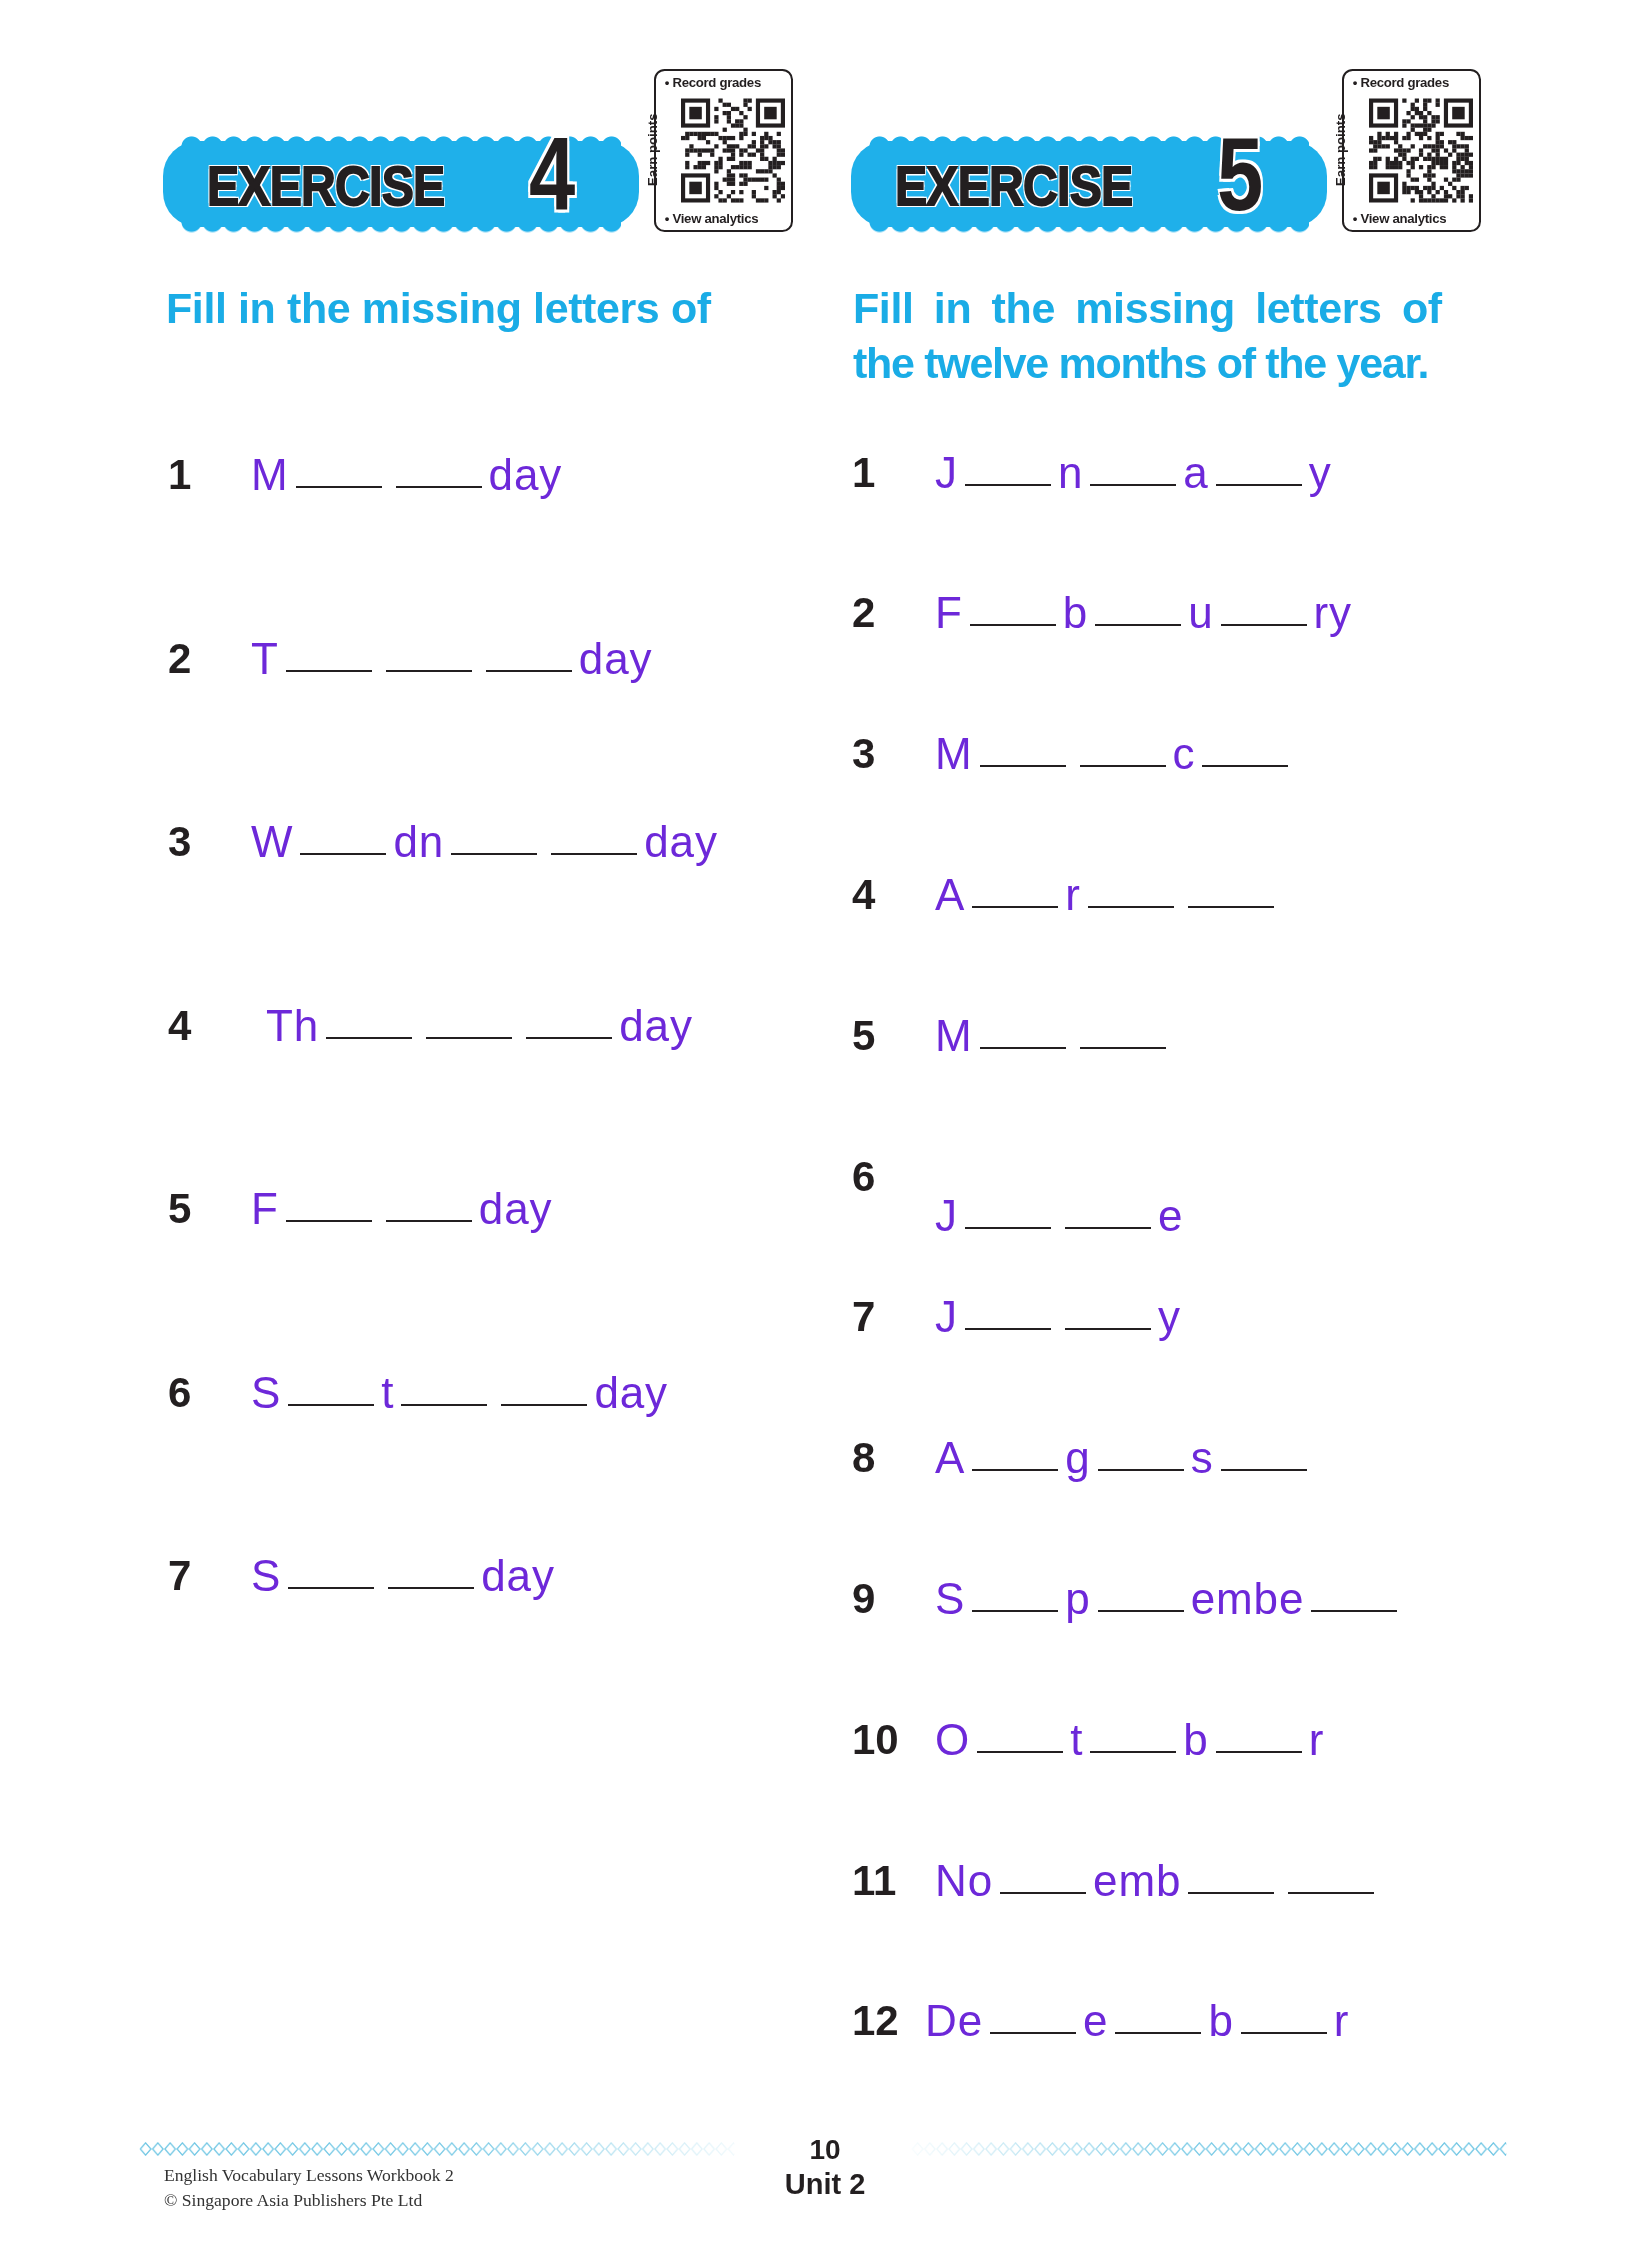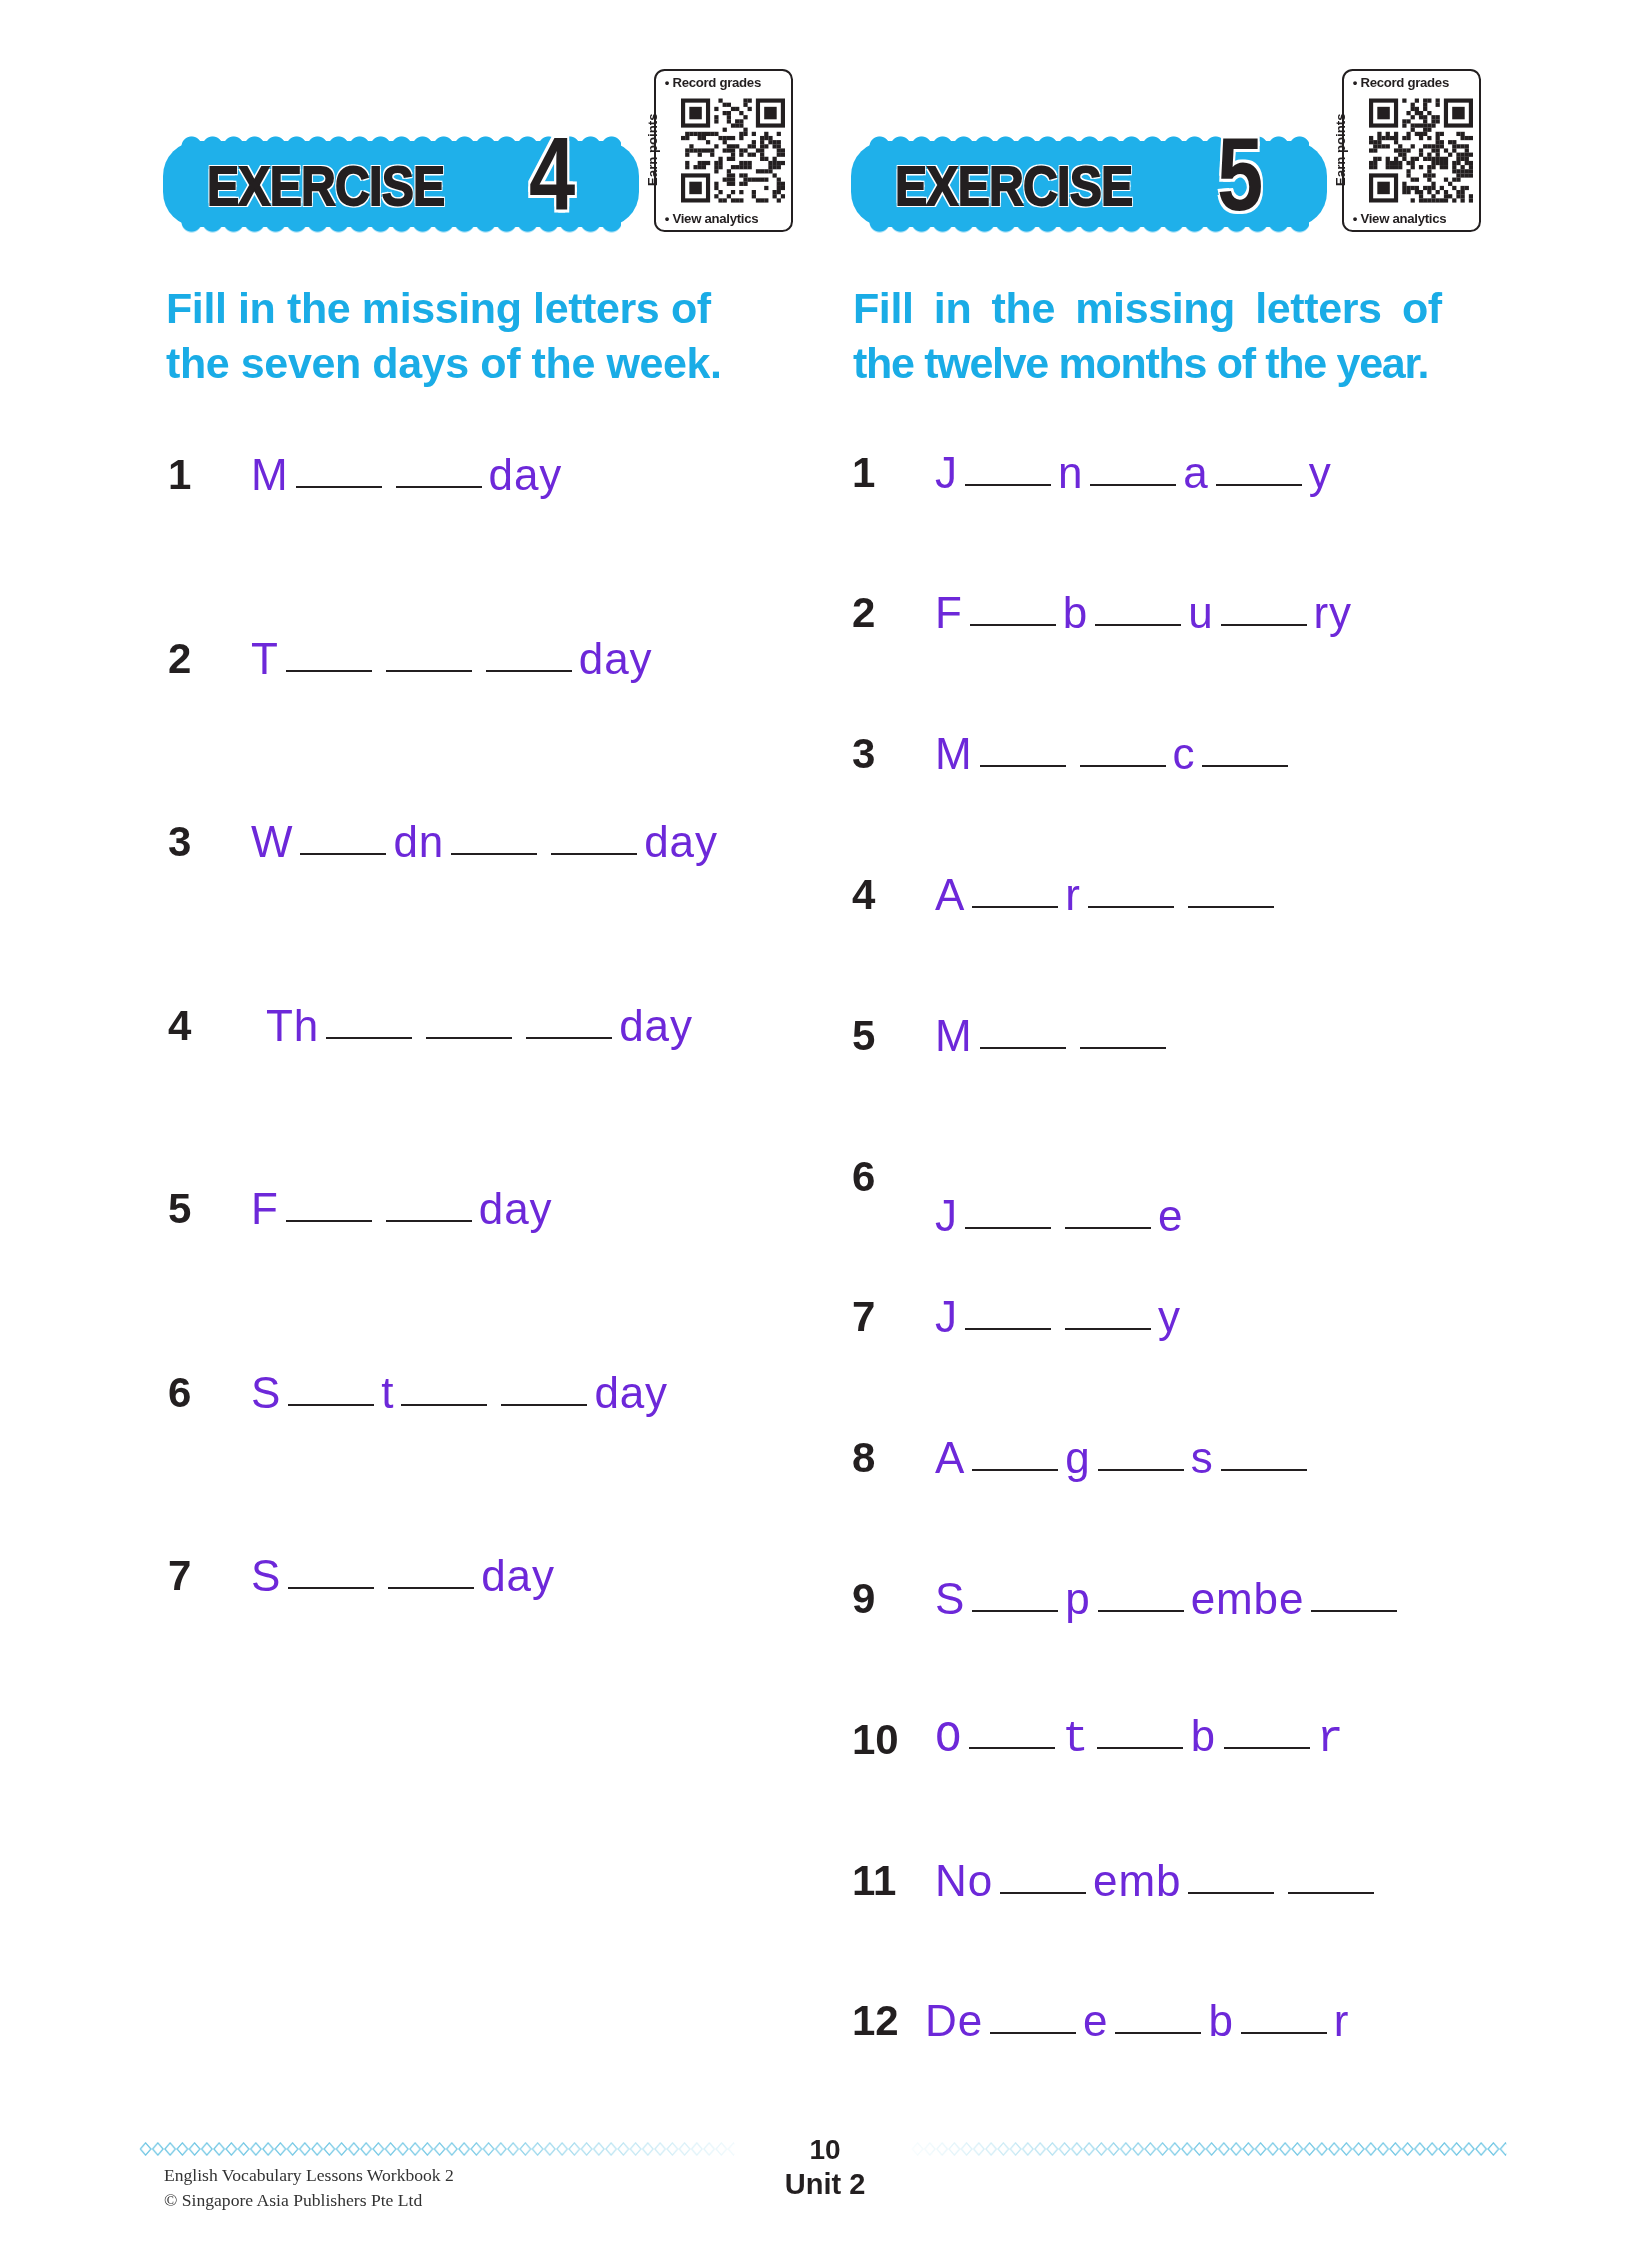--- a/index.html
+++ b/index.html
@@ -487,21 +487,20 @@
       <rect x="20" y="2" width="3" height="3" fill="#231f20"></rect>
       <rect x="0" y="18" width="7" height="7" fill="#231f20"></rect>
       <rect x="1" y="19" width="5" height="5" fill="#fff"></rect>
       <rect x="2" y="20" width="3" height="3" fill="#231f20"></rect>
     </svg>
   <span class="qr-bottom">• View analytics</span>
 </div>
 
 <div class="instruction" style="left:166px;">
   <span class="line">Fill in the missing letters of</span>
-  <span class="line">the seven days of the week.</span>
 </div>
 <div class="instruction" style="left:853px;">
   <span class="line" style="word-spacing:8.8px;">Fill in the missing letters of</span>
   <span class="line" style="letter-spacing:-1.3px;">the twelve months of the year.</span>
 </div>
 
 <div id="list-ex4">
     <div class="item" style="left: 168px; top: 448px;">
       <span class="item-num">1</span>
       <span class="item-word" style="left: 83px;"><span class="seg">M</span><span class="blank"></span><span class="blank"></span><span class="seg">day</span></span>
@@ -563,21 +562,21 @@
     <div class="item" style="left: 852px; top: 1431px;">
       <span class="item-num">8</span>
       <span class="item-word" style="left: 83px;"><span class="seg">A</span><span class="blank"></span><span class="seg">g</span><span class="blank"></span><span class="seg">s</span><span class="blank"></span></span>
     </div>
     <div class="item" style="left: 852px; top: 1572px;">
       <span class="item-num">9</span>
       <span class="item-word" style="left: 83px;"><span class="seg">S</span><span class="blank"></span><span class="seg">p</span><span class="blank"></span><span class="seg">embe</span><span class="blank"></span></span>
     </div>
     <div class="item" style="left: 852px; top: 1713px;">
       <span class="item-num">10</span>
-      <span class="item-word" style="left: 83px; font-family: Liberation Mono, monospace;"><span class="seg">O</span><span class="blank"></span><span class="seg">t</span><span class="blank"></span><span class="seg">b</span><span class="blank"></span><span class="seg">r</span></span>
+      <span class="item-word" style="left: 83px;"><span class="seg">O</span><span class="blank"></span><span class="seg">t</span><span class="blank"></span><span class="seg">b</span><span class="blank"></span><span class="seg">r</span></span>
     </div>
     <div class="item" style="left: 852px; top: 1854px;">
       <span class="item-num">11</span>
       <span class="item-word" style="left: 83px;"><span class="seg">No</span><span class="blank"></span><span class="seg">emb</span><span class="blank"></span><span class="blank"></span></span>
     </div>
     <div class="item" style="left: 852px; top: 1994px;">
       <span class="item-num">12</span>
       <span class="item-word" style="left: 73px;"><span class="seg">De</span><span class="blank"></span><span class="seg">e</span><span class="blank"></span><span class="seg">b</span><span class="blank"></span><span class="seg">r</span></span>
     </div>
   </div>

